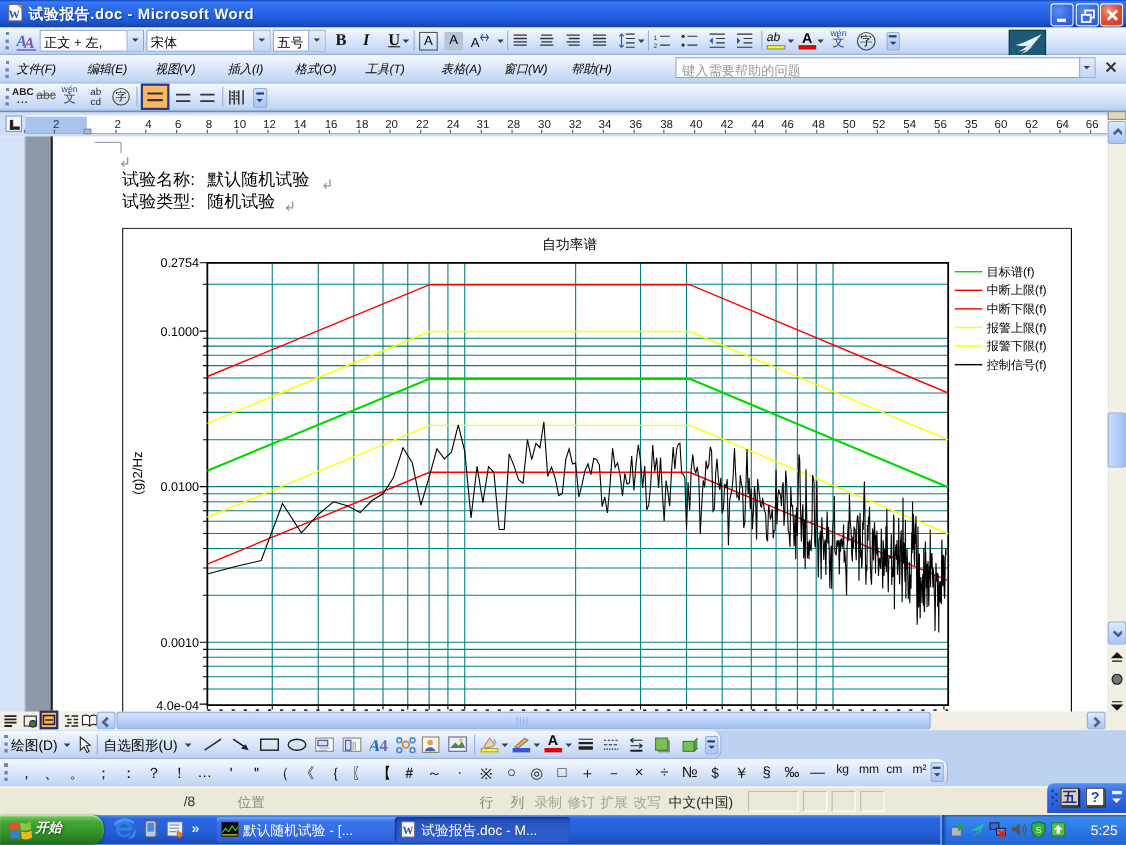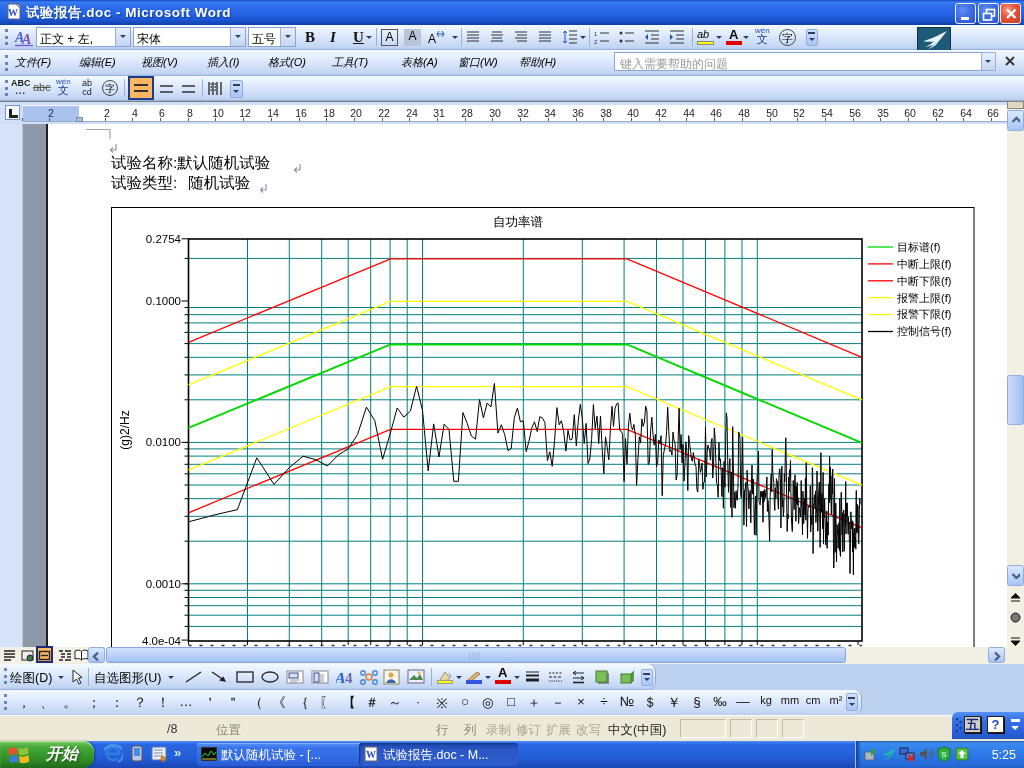--- a/index.html
+++ b/index.html
@@ -60,21 +60,21 @@
 .sgray{color:#a8a494;}
 .sbox{position:absolute;top:3px;height:19px;border:1px solid #c0bcac;border-right-color:#fff;border-bottom-color:#fff;}
 
 #ime{position:absolute;left:28px;top:1px;width:138px;height:23px;background:#d8d4cc;border:1px solid #404040;box-shadow:inset 1px 1px 0 #fff;}
 #imetext{position:absolute;left:24px;top:2px;font-size:13.5px;color:#000;font-weight:bold;}
 
 #langbar{position:absolute;left:952px;top:-4px;width:72px;height:27px;background:linear-gradient(180deg,#5590f5 0%,#3570e8 30%,#2b62da 70%,#2256c6 100%);border-radius:6px 0 0 0;}
 
 #task{left:0;top:741px;width:1024px;height:27px;background:linear-gradient(180deg,#4f8ef5 0%,#2b66e2 12%,#2560da 55%,#1e50c4 85%,#1a47b4 100%);}
 #startbtn{position:absolute;left:0;top:0;width:94px;height:27px;border-radius:0 11px 11px 0;background:linear-gradient(180deg,#7bcf63 0%,#48a83a 22%,#389a2c 48%,#2d8423 78%,#1f6b18 100%);box-shadow:inset 0 1px 1px #b8eda0, 1px 0 2px rgba(0,0,0,.4);}
-#starttxt{position:absolute;left:46px;top:3px;color:#fff;font-weight:bold;font-style:italic;font-size:16px;text-shadow:1px 1px 2px #1a4a12;}
+#starttxt{position:absolute;left:32px;top:3px;color:#fff;font-weight:bold;font-style:italic;font-size:12px;text-shadow:1px 1px 2px #1a4a12;}
 .taskbtn{position:absolute;top:2px;height:23px;border-radius:3px;color:#fff;font-size:12.5px;}
 #tb_a{left:197px;width:185px;background:linear-gradient(180deg,#5b93f6 0%,#3a74ea 20%,#3168e2 70%,#2a5cd4 100%);box-shadow:inset 0 1px 0 #7fabf8;}
 #tb_b{left:359px;width:159px;background:linear-gradient(180deg,#1e47ae 0%,#2a57c4 30%,#2e5dcd 100%);box-shadow:inset 1px 1px 2px #12307e;}
 .tbtxt{position:absolute;left:24px;top:4px;white-space:nowrap;}
 #tray{position:absolute;left:855px;top:0;width:169px;height:27px;background:linear-gradient(180deg,#62a7f8 0%,#3787ef 15%,#2a74e4 60%,#2365d2 100%);box-shadow:inset 3px 1px 3px #14489e;border-left:1px solid #9cc4fa;}
 #clock{position:absolute;right:8px;top:7px;color:#fff;font-size:12.5px;text-align:center;}
 .tico{position:absolute;top:5px;width:16px;height:16px;}
 </style></head>
 <body>
 <div id="root">
@@ -321,21 +321,21 @@
 <div id="doc" class="abs">
 <div id="vruler"></div>
       <div id="graystrip"></div>
       <div id="pageedge"></div>
 <svg class="abs" style="left:86px;top:4px" width="26" height="12">
         <path d="M0,1.5 H24 M24,1.5 V11" stroke="#9aa5b8" stroke-width="1.2" fill="none"></path>
       </svg>
 <span class="abs" style="left:109px;top:16px"><svg width="9" height="10">
           <path d="M7,0 V6 H2 M4,3.5 L1.5,6 L4,8.5" stroke="#8a96aa" stroke-width="1.2" fill="none"></path>
         </svg></span>
-<div class="doctext" style="left:111px;top:29px">试验名称:<span style="">默认随机试验</span></div>
+<div class="doctext" style="left:111px;top:29px">试验名称:<span style="margin-left:11px">默认随机试验</span></div>
 <span class="abs" style="left:293px;top:36px"><svg width="9" height="10">
           <path d="M7,0 V6 H2 M4,3.5 L1.5,6 L4,8.5" stroke="#8a96aa" stroke-width="1.2" fill="none"></path>
         </svg></span>
 <div class="doctext" style="left:111px;top:49px">试验类型:<span style="margin-left:11px">随机试验</span></div>
 <span class="abs" style="left:259px;top:56px"><svg width="9" height="10">
           <path d="M7,0 V6 H2 M4,3.5 L1.5,6 L4,8.5" stroke="#8a96aa" stroke-width="1.2" fill="none"></path>
         </svg></span>
 <div class="abs" style="left:111px;top:83px"><svg id="chart" width="864" height="440" viewBox="0 0 864 440" font-family="Liberation Sans, sans-serif" fill="#000">
 <rect x="0.5" y="0.5" width="862.5" height="460" fill="#fff" stroke="#000" stroke-width="1"></rect>
 <text x="407" y="19" font-size="12.5" text-anchor="middle">自功率谱</text>

